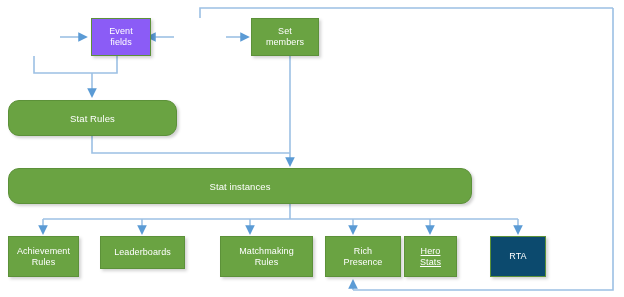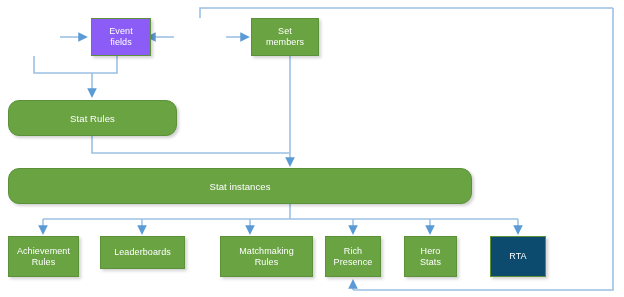--- a/index.html
+++ b/index.html
@@ -115,25 +115,25 @@
     <span>Achievement
 Rules</span>
   </div>
   <div class="node" style="left: 100px; top: 236px; width: 85px; height: 33px; background: rgb(106, 163, 66); border-color: rgb(92, 145, 57); color: rgb(255, 255, 255);">
     <span>Leaderboards</span>
   </div>
   <div class="node" style="left: 204px; top: 236px; width: 93px; height: 41px; background: rgb(106, 163, 66); border-color: rgb(92, 145, 57); color: rgb(255, 255, 255); margin-left: 16px;">
     <span>Matchmaking
 Rules</span>
   </div>
-  <div class="node" style="left: 325px; top: 236px; width: 56px; height: 41px; background: rgb(106, 163, 66); border-color: rgb(92, 145, 57); color: rgb(255, 255, 255);">
+  <div class="node" style="left: 325px; top: 236px; width: 76px; height: 41px; background: rgb(106, 163, 66); border-color: rgb(92, 145, 57); color: rgb(255, 255, 255);">
     <span>Rich
 Presence</span>
   </div>
-  <div class="node" style="left: 404px; top: 236px; width: 53px; height: 41px; background: rgb(106, 163, 66); border-color: rgb(92, 145, 57); color: rgb(255, 255, 255);">
+  <div class="node" style="left: 404px; top: 236px; width: 53px; height: 41px; background: rgb(106, 163, 66); border-color: rgb(92, 145, 57); color: rgb(255, 255, 255); text-decoration: underline;">
     <span>Hero
 Stats</span>
   </div>
   <div class="node" style="left: 490px; top: 236px; width: 56px; height: 41px; background: #0c4a6e; border-color: rgb(92, 145, 57); color: rgb(255, 255, 255);">
     <span>RTA</span>
   </div>
 
 </div>
 
 </body></html>

